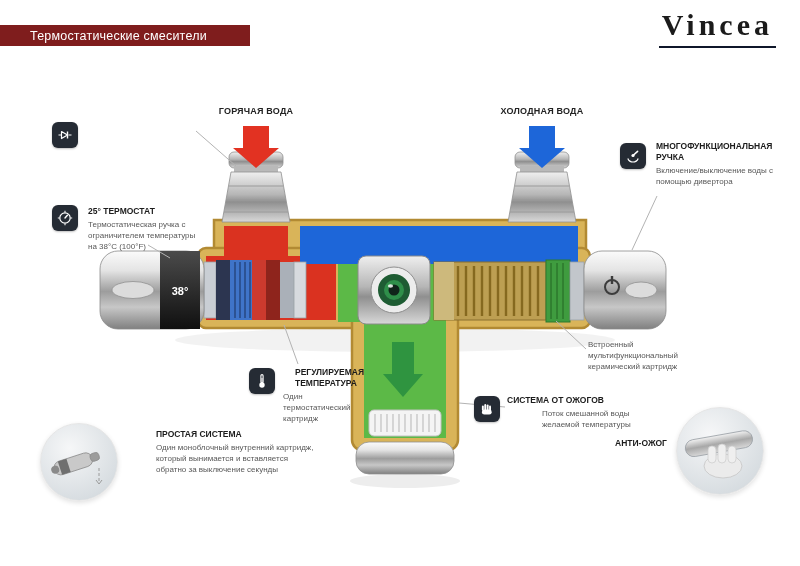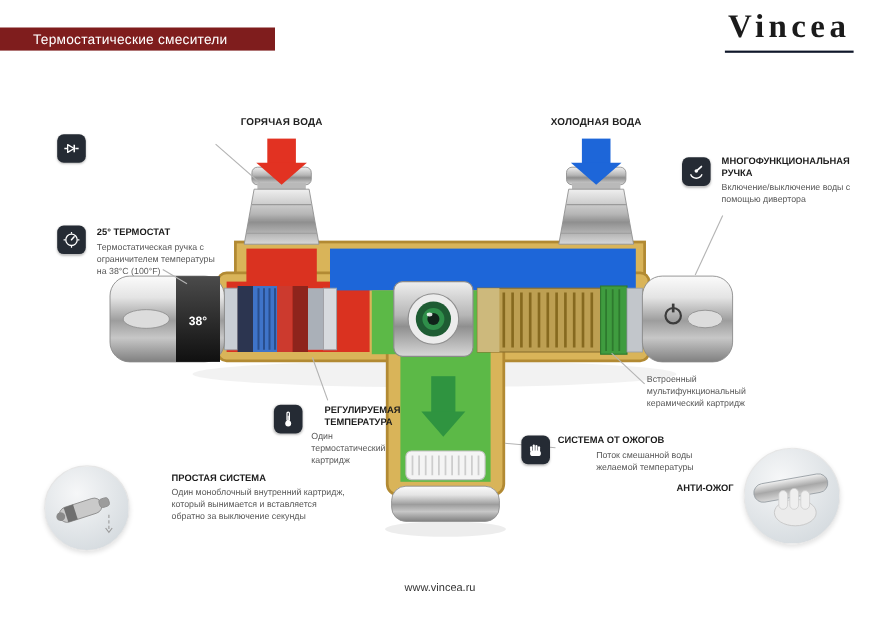--- a/index.html
+++ b/index.html
@@ -267,15 +267,14 @@
       <g transform="rotate(-10 43 36)">
         <rect x="8" y="27" width="68" height="17" rx="8.5" fill="url(#pch)" stroke="#9aa0a6" stroke-width="0.8"></rect>
       </g>
       <ellipse cx="46" cy="58" rx="19" ry="12" fill="#ebebeb" stroke="#c5c5c5" stroke-width="0.8"></ellipse>
       <rect x="31" y="38" width="8" height="17" rx="4" fill="#efefef" stroke="#cccccc" stroke-width="0.7"></rect>
       <rect x="41" y="36" width="8" height="19" rx="4" fill="#efefef" stroke="#cccccc" stroke-width="0.7"></rect>
       <rect x="51" y="38" width="8" height="17" rx="4" fill="#efefef" stroke="#cccccc" stroke-width="0.7"></rect>
     </svg>
   </div>
 
-  <div class="footer">www.vincea.ru</div>
 
 </div>
 
 </body></html>

